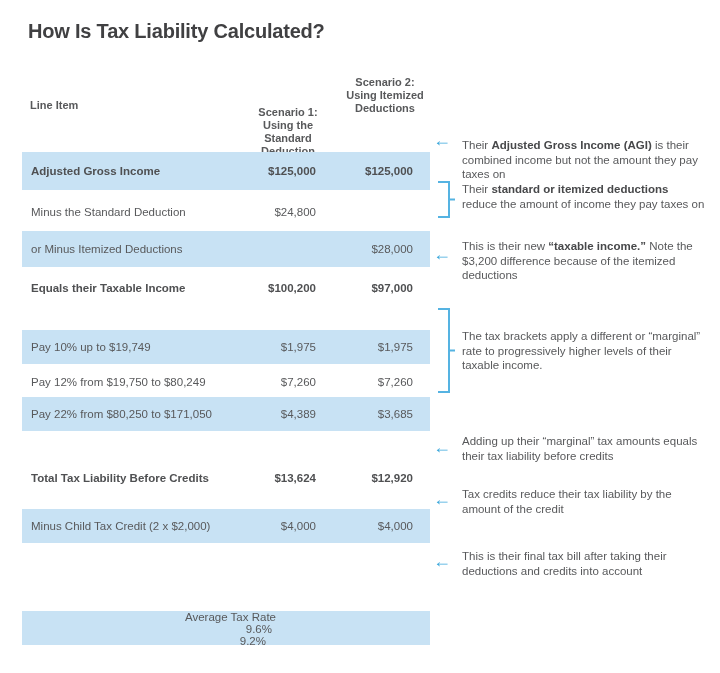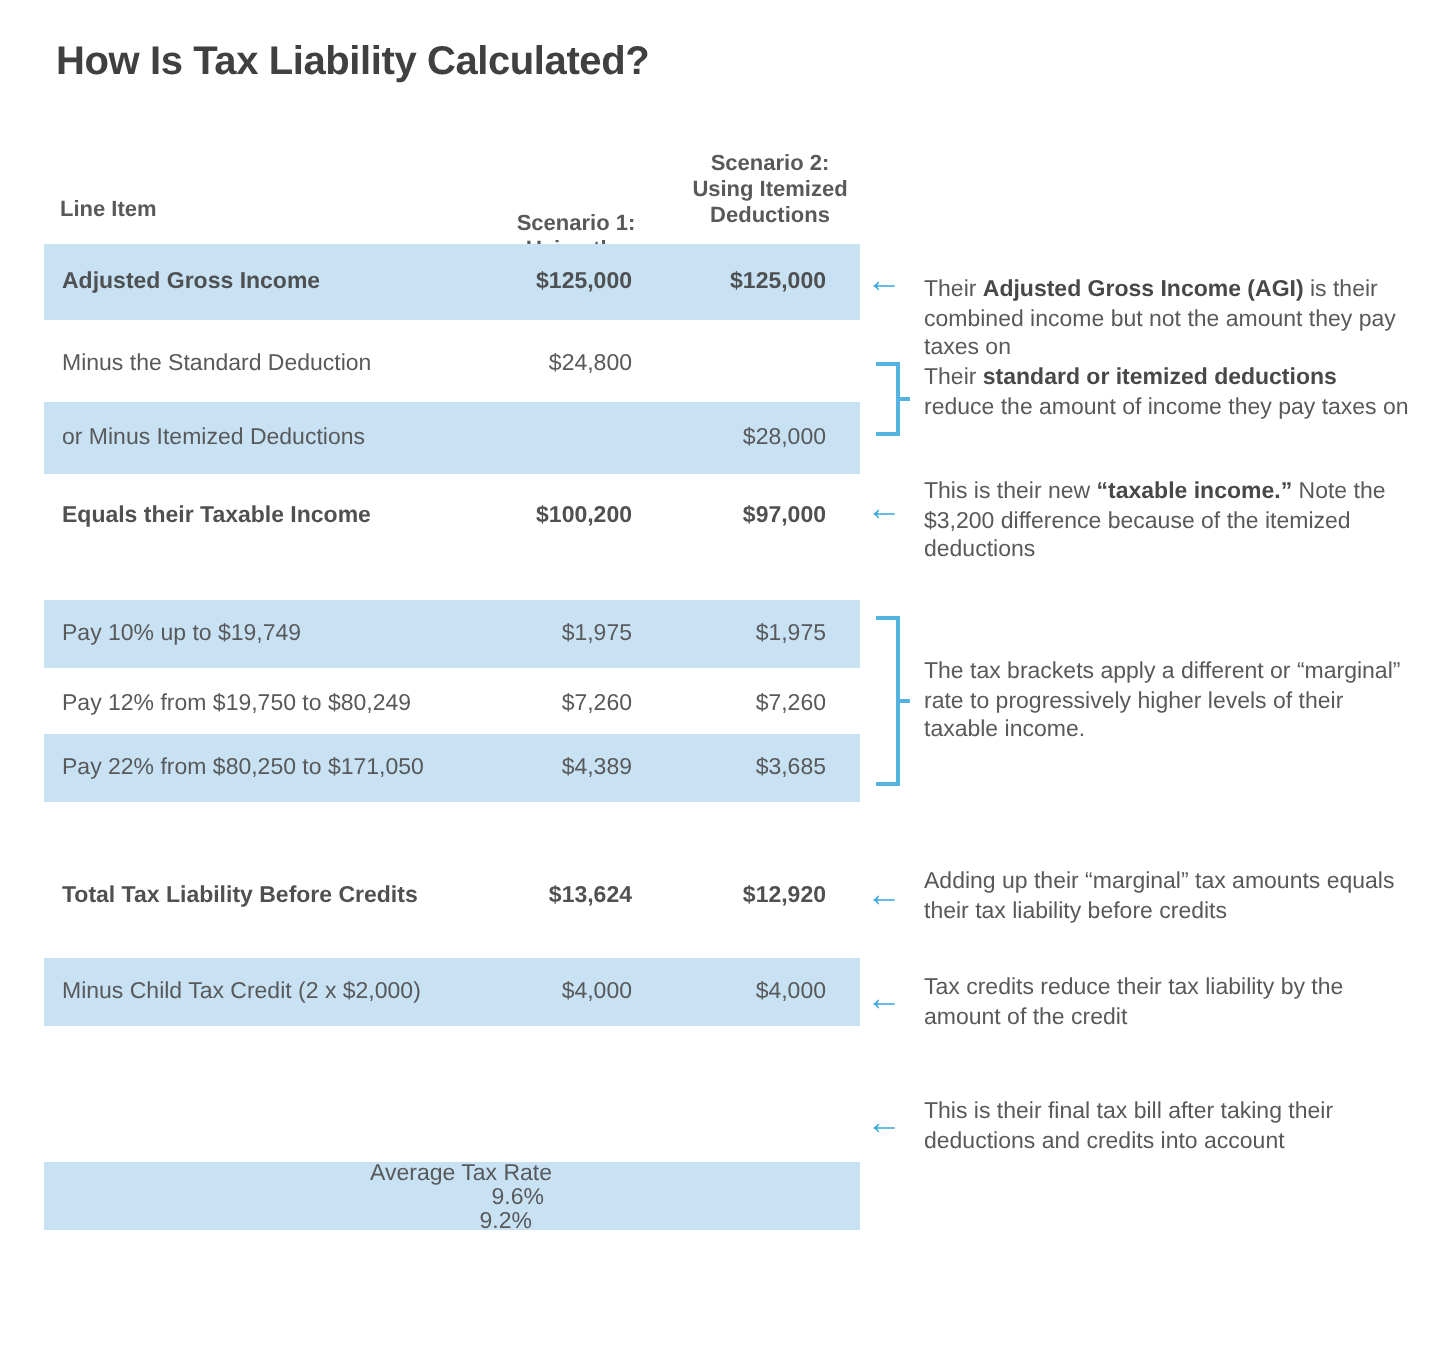--- a/index.html
+++ b/index.html
@@ -6,21 +6,21 @@
   body{width:720px;height:673px;position:relative;font-family:"Liberation Sans",sans-serif;overflow:hidden;}
   .canvas{position:absolute;inset:0;}
 
   .title{position:absolute;left:28px;top:20px;font-size:20px;font-weight:bold;color:#404042;letter-spacing:-0.2px;margin:0;}
 
   .hdr{position:absolute;font-size:11px;font-weight:bold;color:#58595B;line-height:13px;}
   .hdr-line{left:30px;top:99px;}
   .hdr-s1{left:238px;width:100px;top:62px;text-align:center;white-space:pre-line;margin-top:44px;}
   .hdr-s2{left:333px;width:104px;top:76px;text-align:center;white-space:pre-line;}
 
-  .row{position:absolute;left:22px;width:408px;display:flex;align-items:center;font-size:11.5px;color:#58595B;}
+  .row{position:absolute;left:22px;width:408px;display:flex;align-items:center;font-size:11.5px;color:#58595B;margin-top:30px;}
   .row.blue{background:#C8E2F4;}
   .row.bold{font-weight:bold;color:#4F5052;}
   .row .lbl{flex:1;padding-left:9px;}
   .row .c1{width:92px;text-align:right;}
   .row .c2{width:97px;text-align:right;padding-right:17px;}
 
   .ann{position:absolute;left:462px;width:244px;font-size:11.5px;line-height:14.5px;color:#58595B;}
   .ann b{color:#47484A;}
   .arrow{position:absolute;left:433px;width:22px;font-size:18px;font-weight:bold;color:#3FA9DC;line-height:14px;}
   .bracket{position:absolute;left:437px;}

